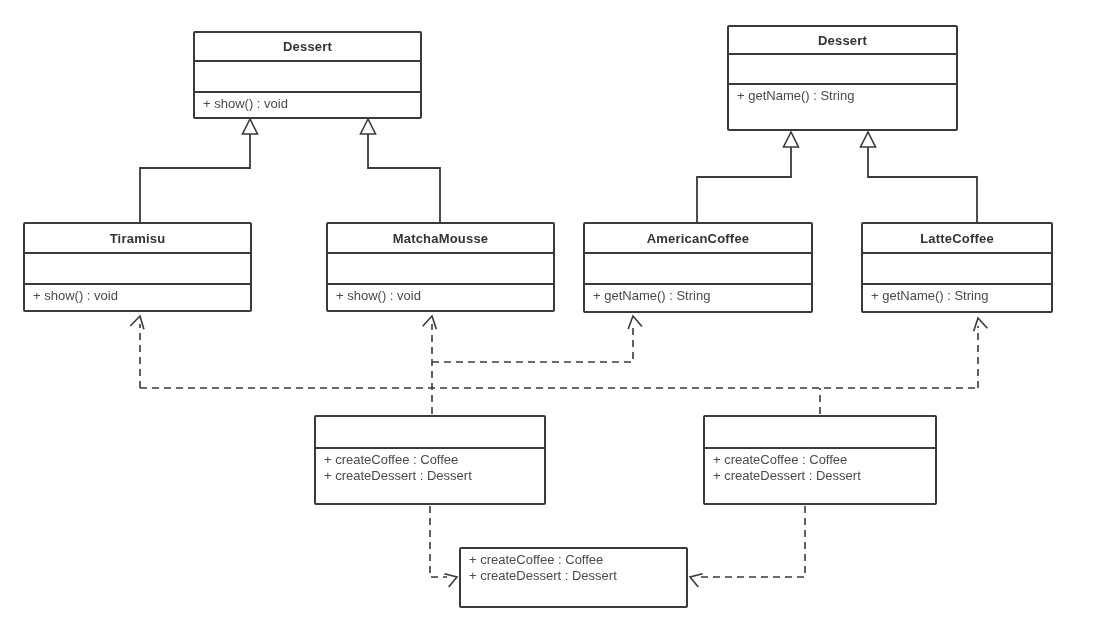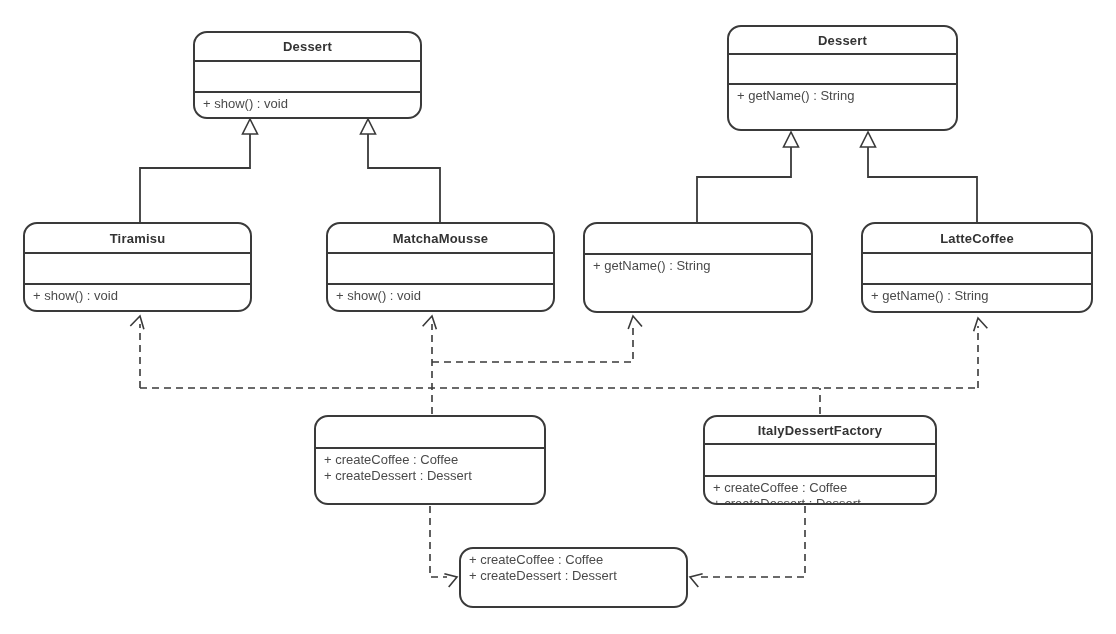--- a/index.html
+++ b/index.html
@@ -10,21 +10,21 @@
     background: #ffffff;
     font-family: "Liberation Sans", "DejaVu Sans", sans-serif;
     overflow: hidden;
   }
   #wires { position: absolute; left: 0; top: 0; pointer-events: none; }
   .cls {
     position: absolute;
     box-sizing: border-box;
     background: #ffffff;
     border: 2px solid #3a3a3a;
-    border-radius: 14px;
+    border-radius: 2px;
     display: flex;
     flex-direction: column;
     overflow: hidden;
     z-index: 2;
   }
   .cls-title {
     flex: 0 0 auto;
     border-bottom: 2px solid #3a3a3a;
     font-weight: bold;
     font-size: 13px;
@@ -134,44 +134,44 @@
 
   <div class="cls" style="left:326px;top:222px;width:229px;height:90px">
     <div class="cls-title" style="height:28px">MatchaMousse</div>
     <div class="cls-attrs" style="height:29px"></div>
     <div class="cls-methods">
       <div class="m">+ show() : void</div>
     </div>
   </div>
 
   <div class="cls" style="left:583px;top:222px;width:230px;height:91px">
+    <div class="cls-title" style="height:28px">AmericanCoffee</div>
     <div class="cls-attrs" style="height:29px"></div>
     <div class="cls-methods">
       <div class="m">+ getName() : String</div>
     </div>
   </div>
 
-  <div class="cls" style="left:861px;top:222px;width:232px;height:91px">
+  <div class="cls" style="left:861px;top:222px;width:192px;height:91px">
     <div class="cls-title" style="height:28px">LatteCoffee</div>
     <div class="cls-attrs" style="height:29px"></div>
     <div class="cls-methods">
       <div class="m">+ getName() : String</div>
     </div>
   </div>
 
   <div class="cls" style="left:314px;top:415px;width:232px;height:90px">
     <div class="cls-attrs" style="height:30px"></div>
     <div class="cls-methods">
       <div class="m">+ createCoffee : Coffee</div>
       <div class="m">+ createDessert : Dessert</div>
     </div>
   </div>
 
   <div class="cls" style="left:703px;top:415px;width:234px;height:90px">
-    <div class="cls-title" style="height:26px">ItalyDessertFactory</div>
     <div class="cls-attrs" style="height:30px"></div>
     <div class="cls-methods">
       <div class="m">+ createCoffee : Coffee</div>
       <div class="m">+ createDessert : Dessert</div>
     </div>
   </div>
 
   <div class="cls" style="left:459px;top:547px;width:229px;height:61px">
     <div class="cls-methods">
       <div class="m">+ createCoffee : Coffee</div>

